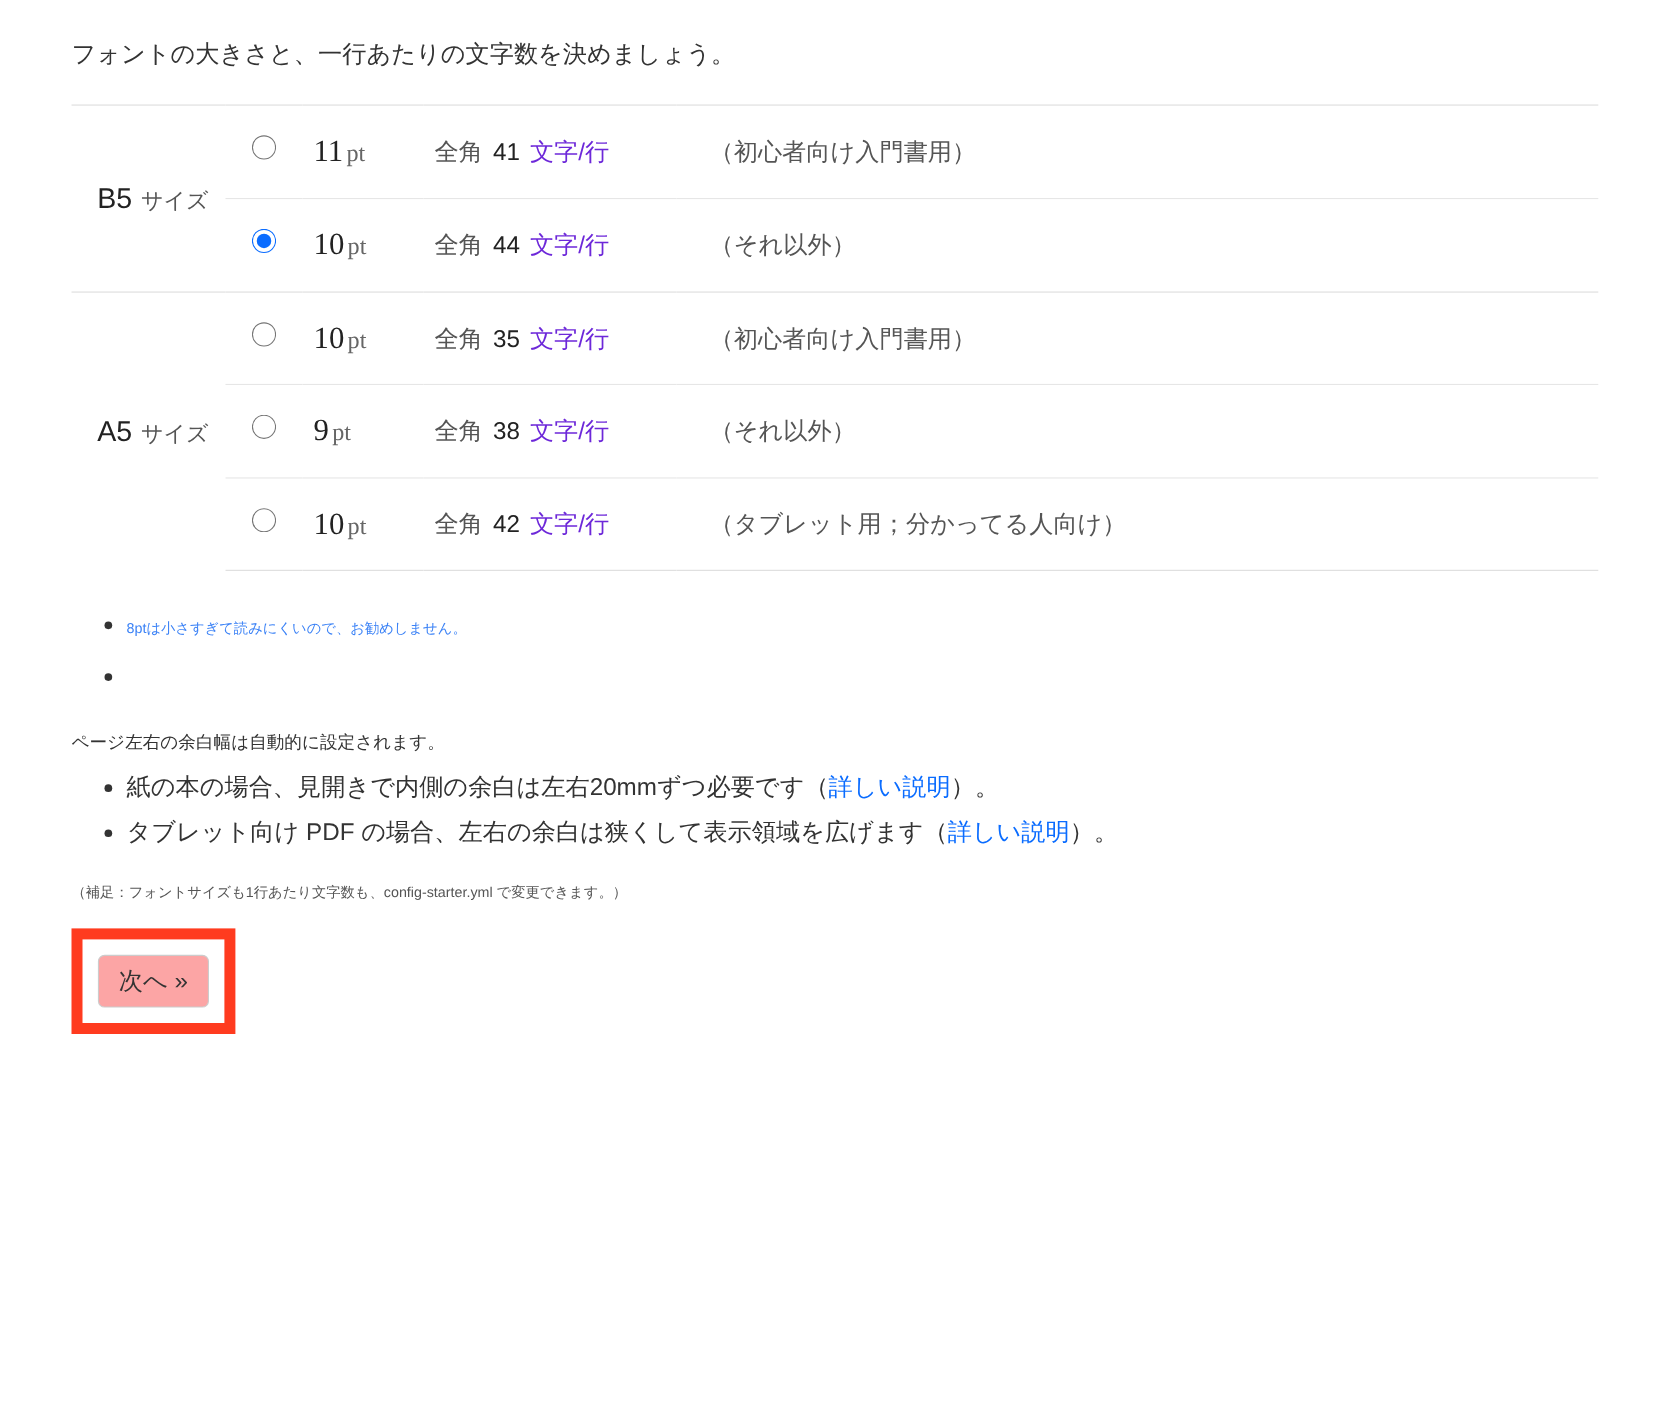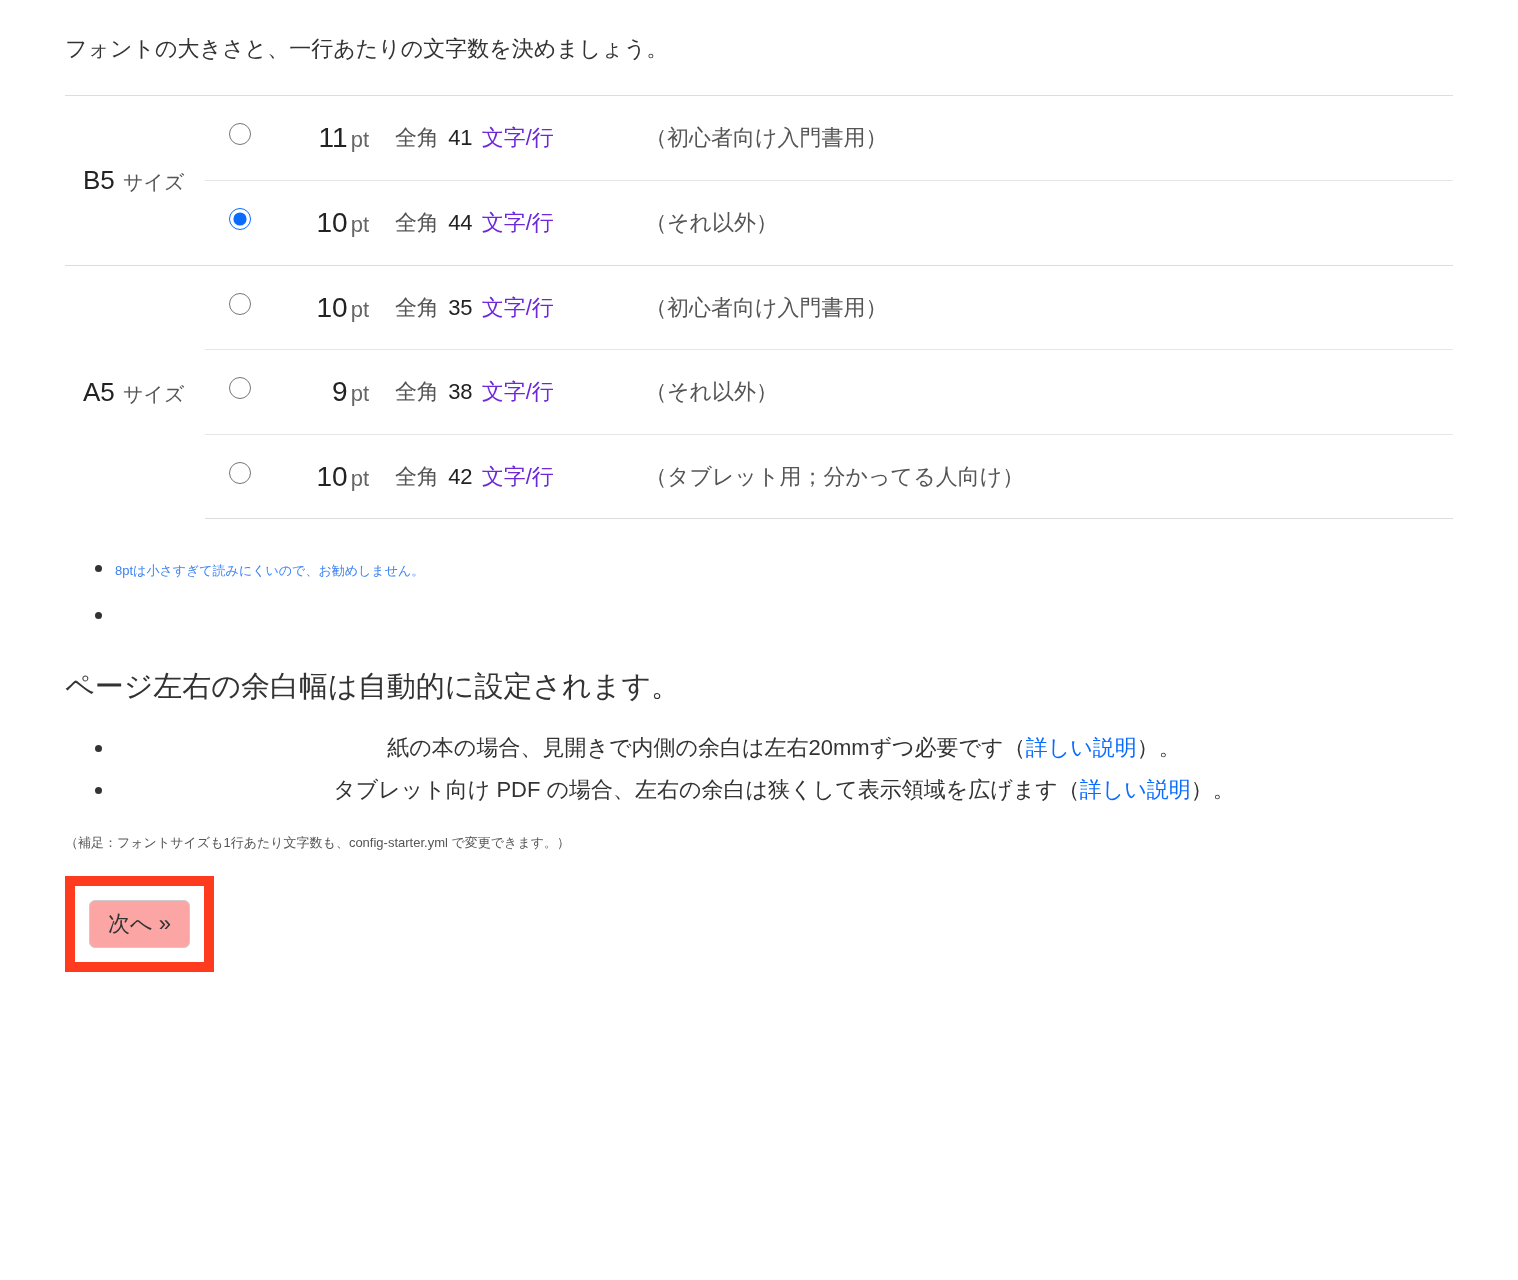--- a/index.html
+++ b/index.html
@@ -31,21 +31,21 @@
       border-bottom: 1px solid #ddd;
     }
     table td {
       padding: 18px 10px;
       vertical-align: middle;
     }
     td.size-label {
       width: 140px;
       font-size: 22px;
       color: #333;
-      text-align: left;
+      text-align: center;
       padding-left: 18px;
     }
     td.size-label .size-big {
       font-size: 26px;
       font-weight: 400;
       color: #222;
     }
     td.size-label .size-suffix {
       font-size: 20px;
       color: #555;
@@ -56,23 +56,23 @@
       text-align: center;
     }
     input[type="radio"] {
       width: 22px;
       height: 22px;
       accent-color: #0a6cff;
       cursor: pointer;
     }
     td.pt-cell {
       width: 110px;
-      text-align: right;
       white-space: nowrap;
       padding-right: 16px;
+      font-family: Liberation Serif, serif;
     }
     td.pt-cell .pt-num {
       font-size: 28px;
       color: #222;
     }
     td.pt-cell .pt-unit {
       font-size: 22px;
       color: #666;
       margin-left: 3px;
     }
@@ -109,28 +109,27 @@
       color: #333;
     }
     ul.tips li .sub {
       display: block;
       font-size: 13px;
       color: #3b82f6;
       margin-top: 2px;
       margin-bottom: 14px;
     }
     .margin-intro {
-      font-size: 29px;
-      margin-bottom: 18px;
+      font-size: 16px;
+      margin-bottom: 8px;
     }
     ul.margin-list {
       list-style: disc;
       padding-left: 50px;
       margin-bottom: 24px;
-      text-align: center;
     }
     ul.margin-list li {
       font-size: 22px;
       color: #333;
       margin-bottom: 4px;
     }
     a.link {
       color: #0a6cff;
       text-decoration: none;
       cursor: pointer;

